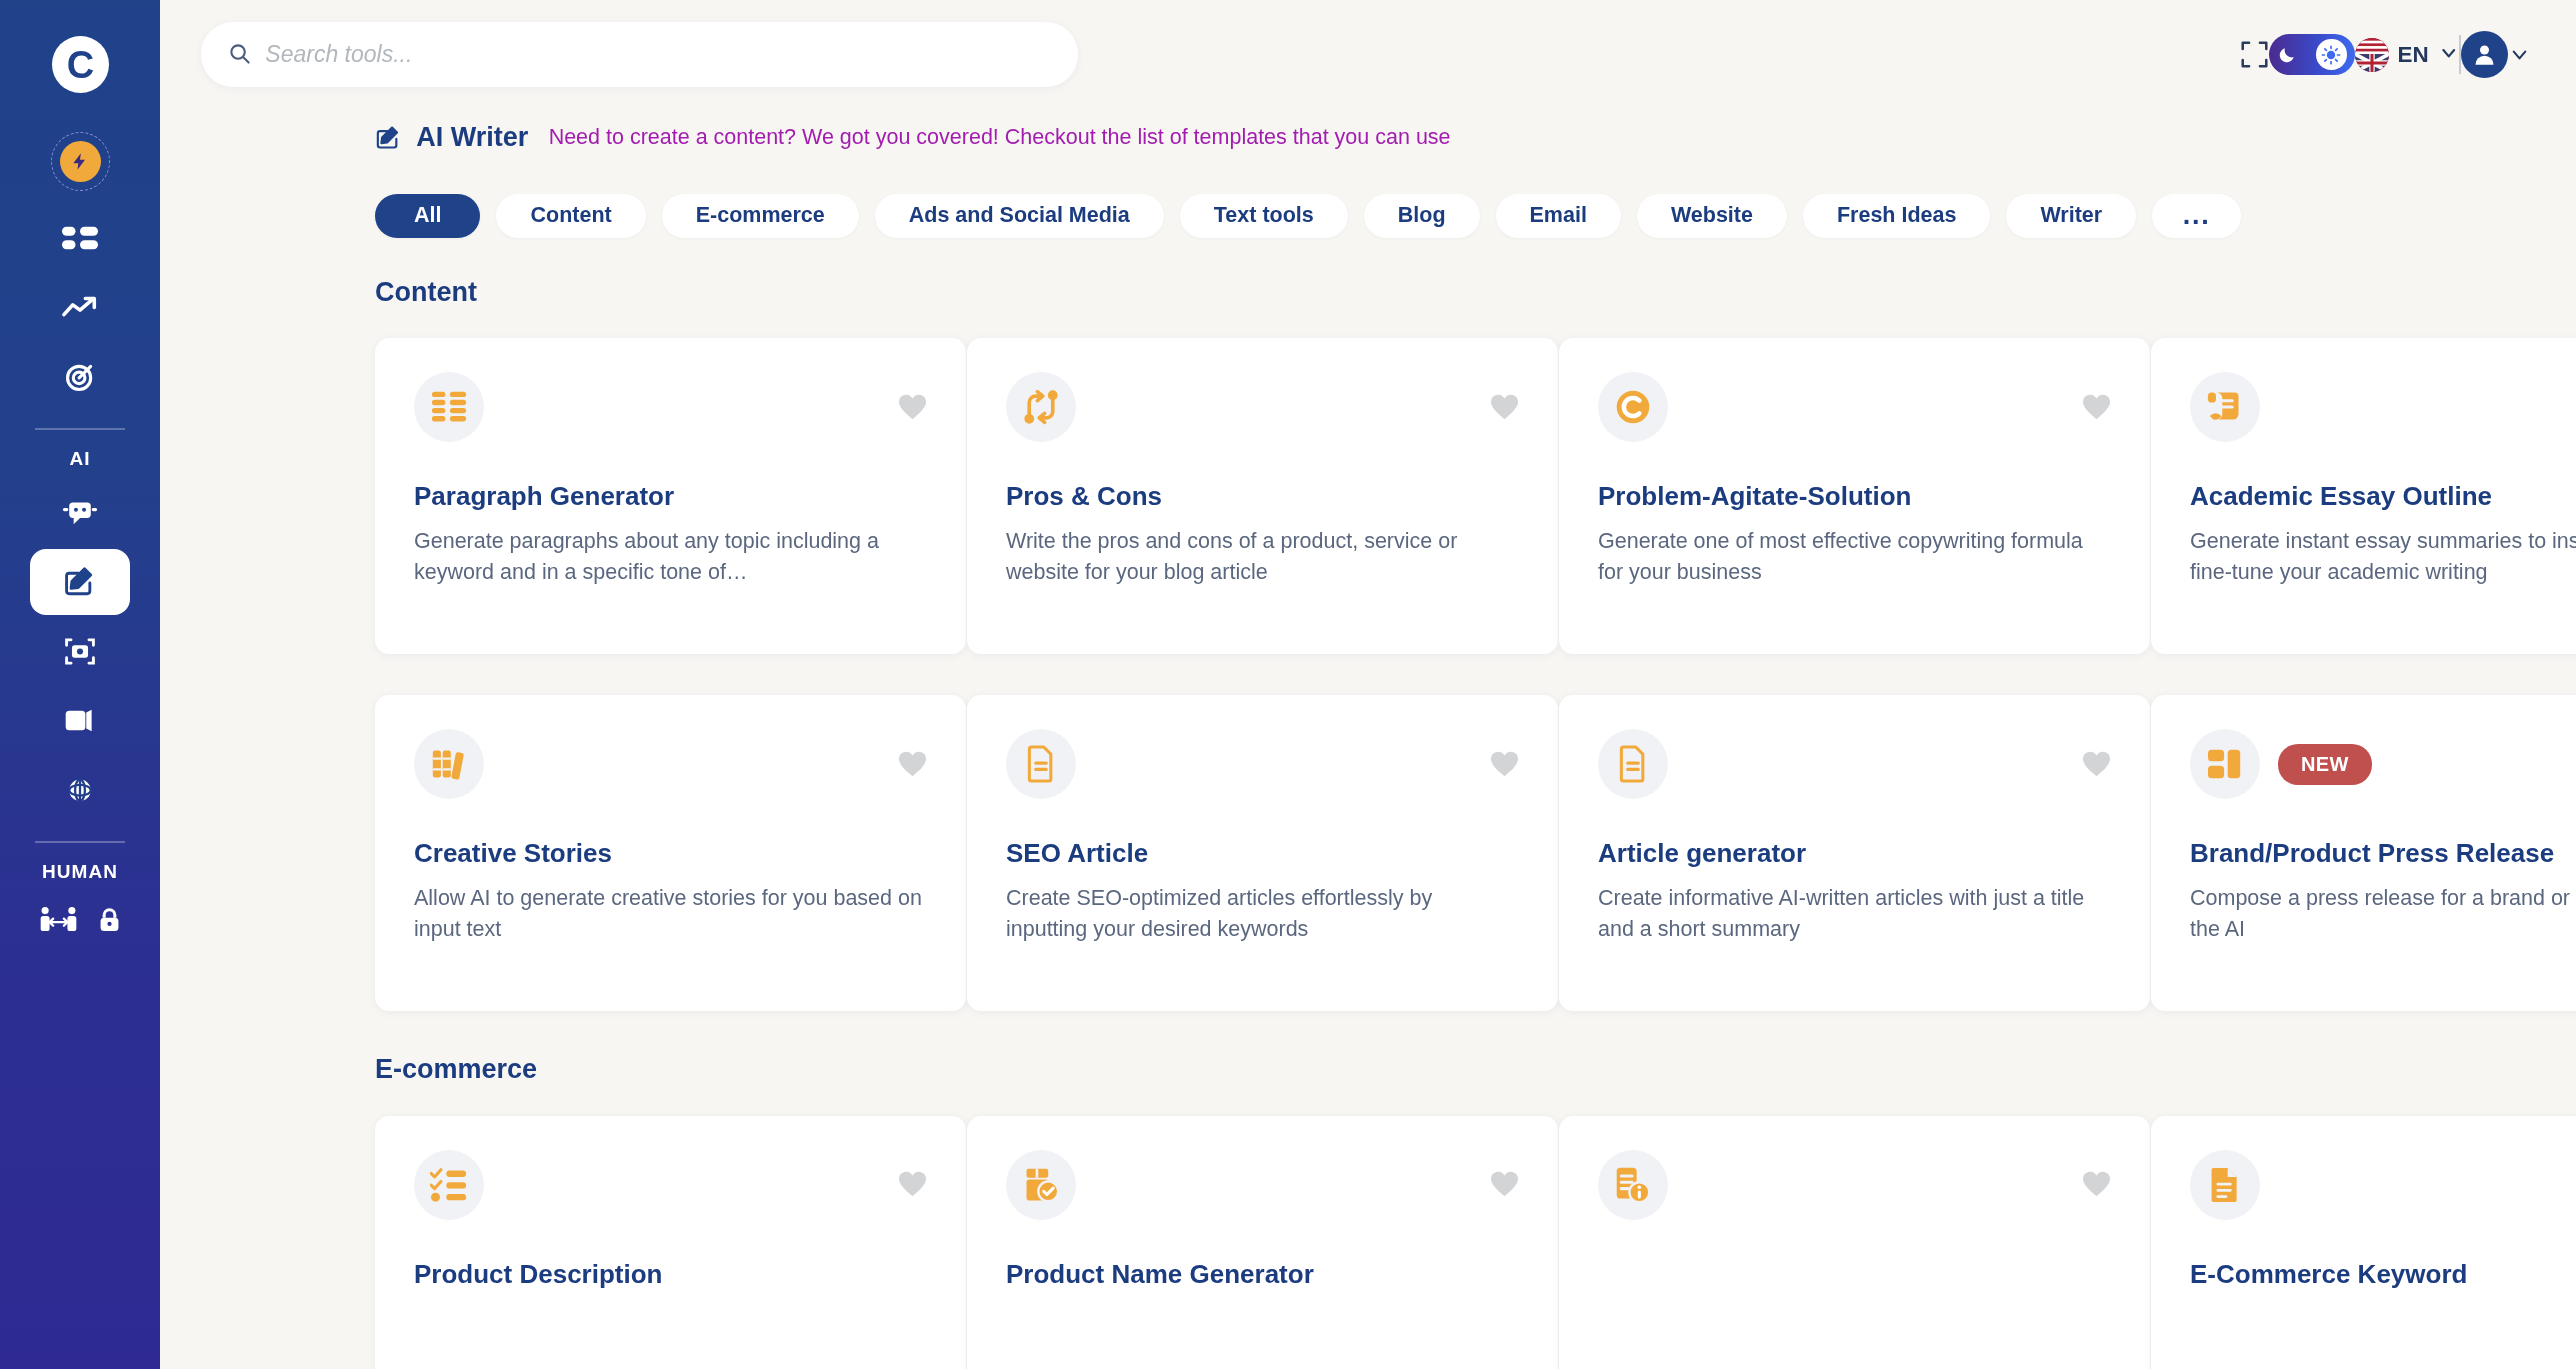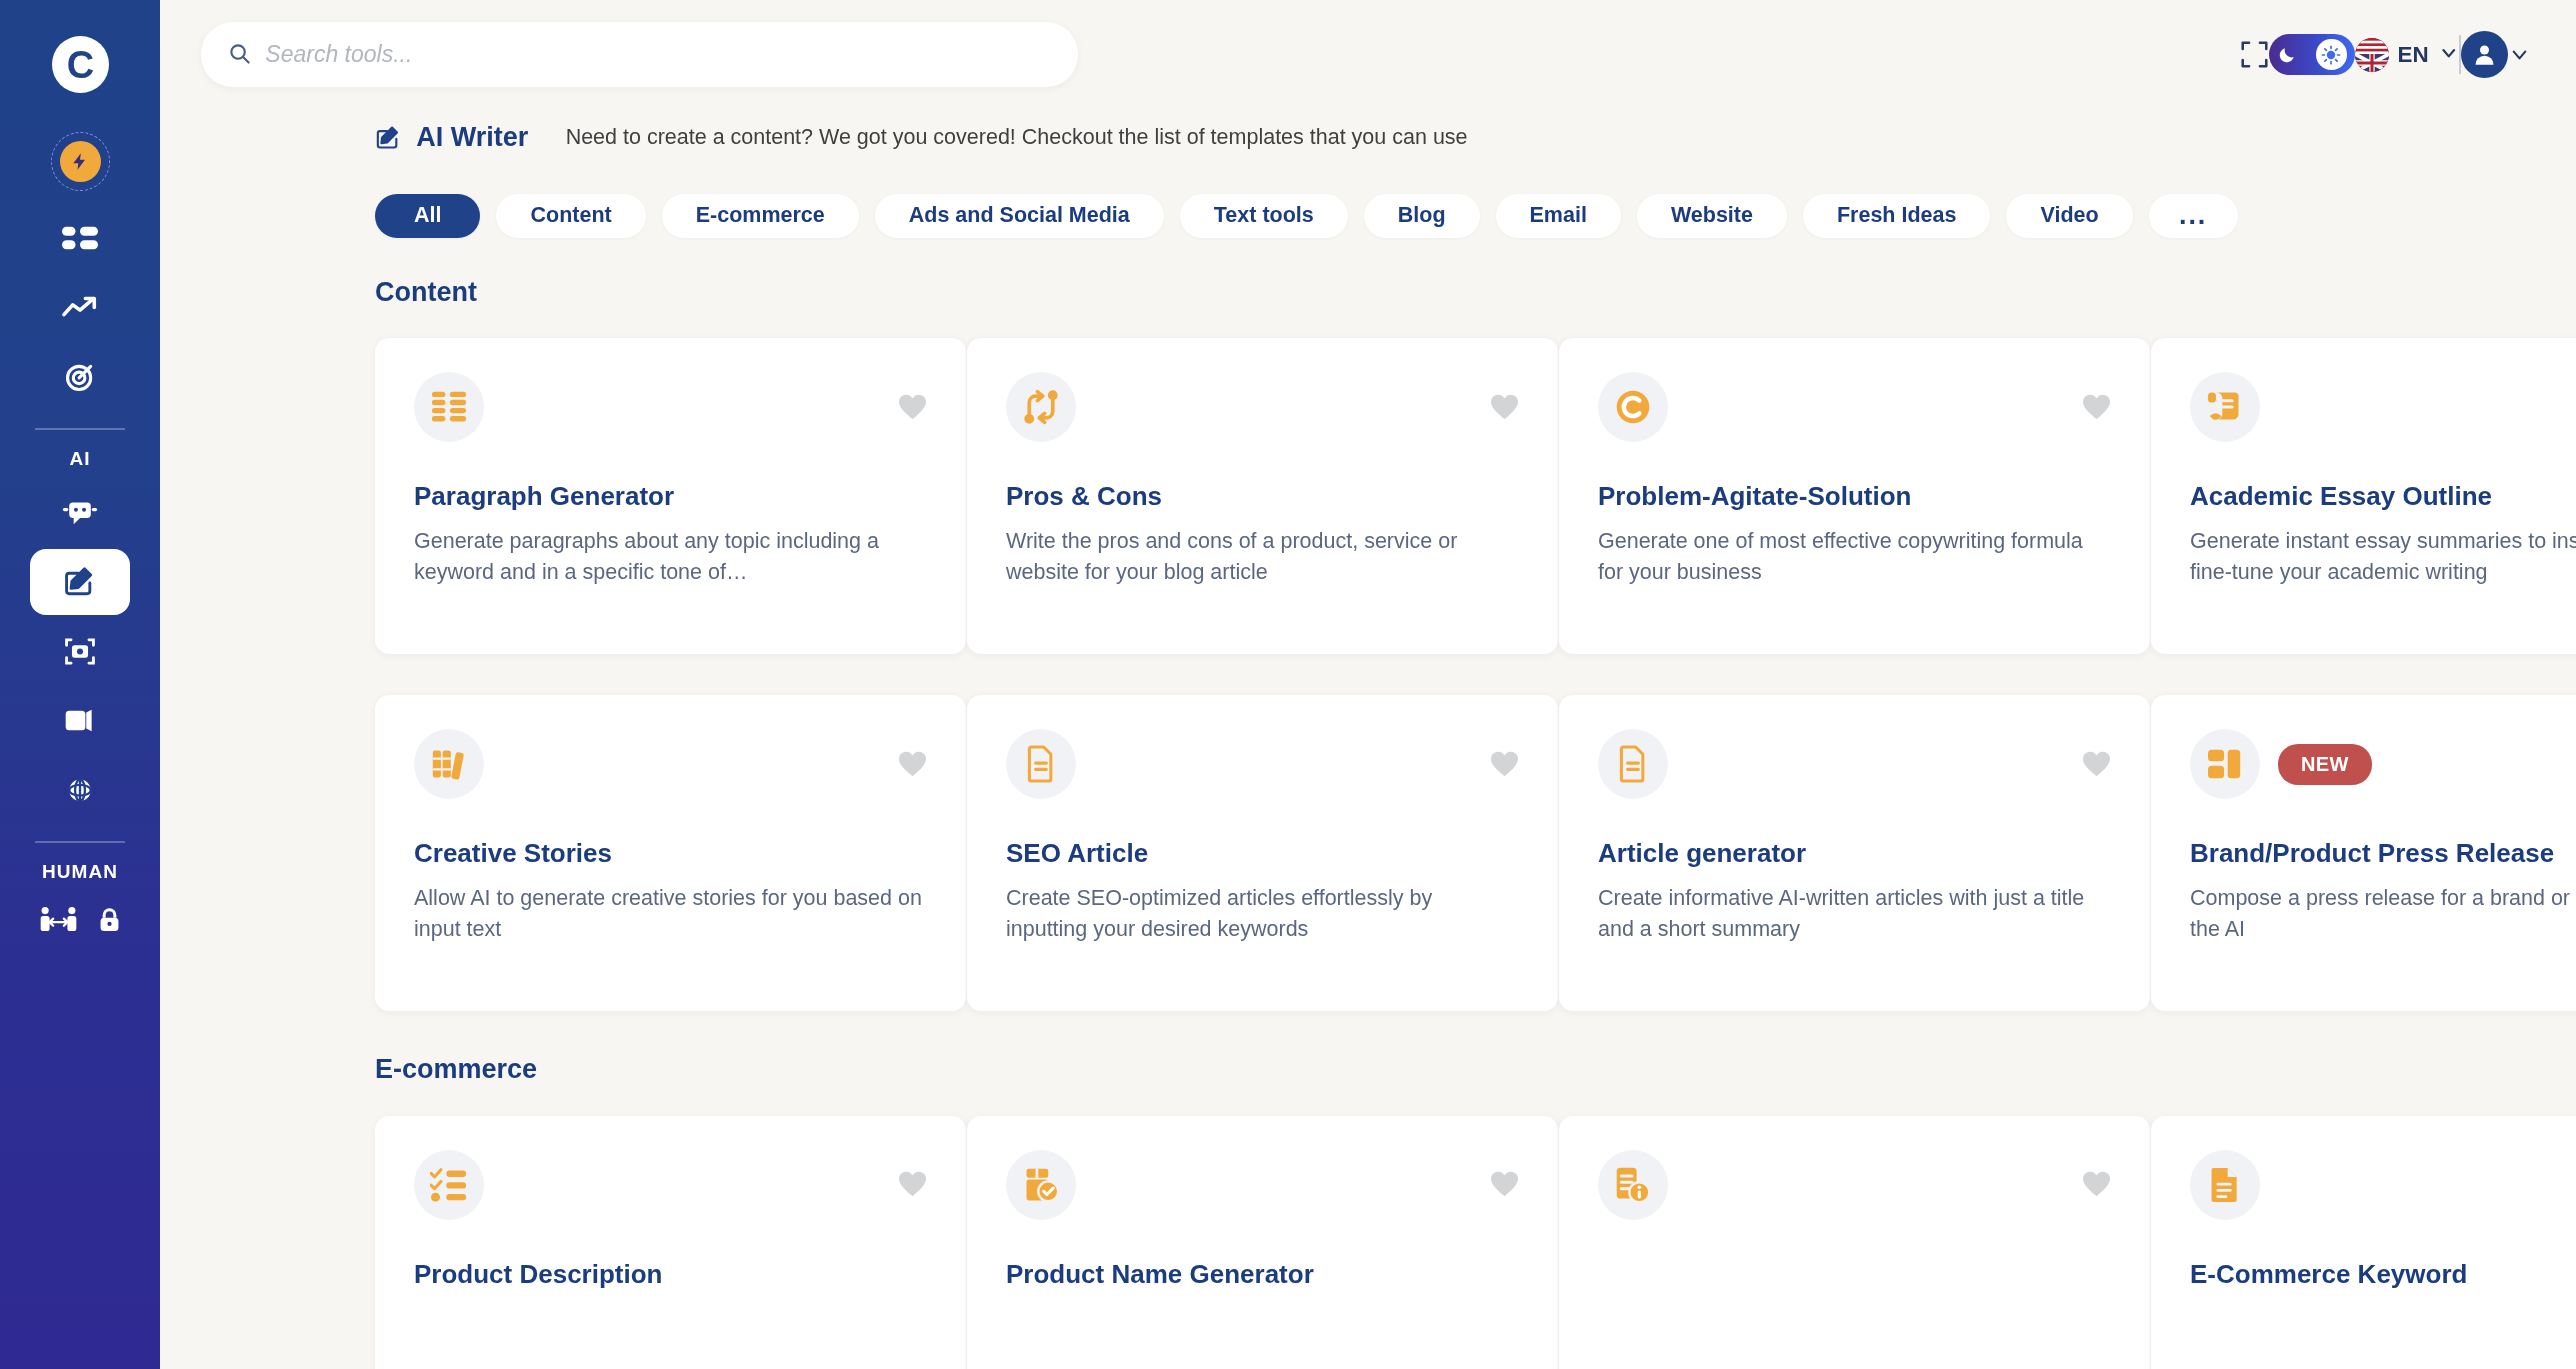--- a/index.html
+++ b/index.html
@@ -121,21 +121,21 @@
   }
 
   
   .page-head {
     display: flex; align-items: center; gap: 14.3px;
     padding: 12.5px 0 0 215px;
     height: 56px;
   }
   .page-head .ph-icon { color: #1f4289; display: flex; }
   .page-title { font-size: 27px; font-weight: 700; color: #1c3c80; }
-  .page-sub { font-size: 21.5px; color: #404040; margin-left: 23px; }
+  .page-sub { font-size: 21.5px; color: #a21caf; margin-left: 6px; }
 
   
   .chips {
     display: flex; align-items: center; gap: 16px;
     padding: 41px 0 0 215px;
   }
   .chip {
     height: 44px; border-radius: 27px;
     background: #ffffff; color: #1c3c80;
     font-size: 21.5px; font-weight: 700;
@@ -435,21 +435,21 @@
         <div class="chip">
           <span>Email</span>
         </div>
         <div class="chip">
           <span>Website</span>
         </div>
         <div class="chip">
           <span>Fresh Ideas</span>
         </div>
         <div class="chip">
-          <span>Video</span>
+          <span>Writer</span>
         </div>
         <div class="chip dots">
           <span>...</span>
         </div>
       </div>
 
     <div class="sections" id="sections">
         <div class="section-title">Content</div>
         <div class="grid">
           <div class="card">

